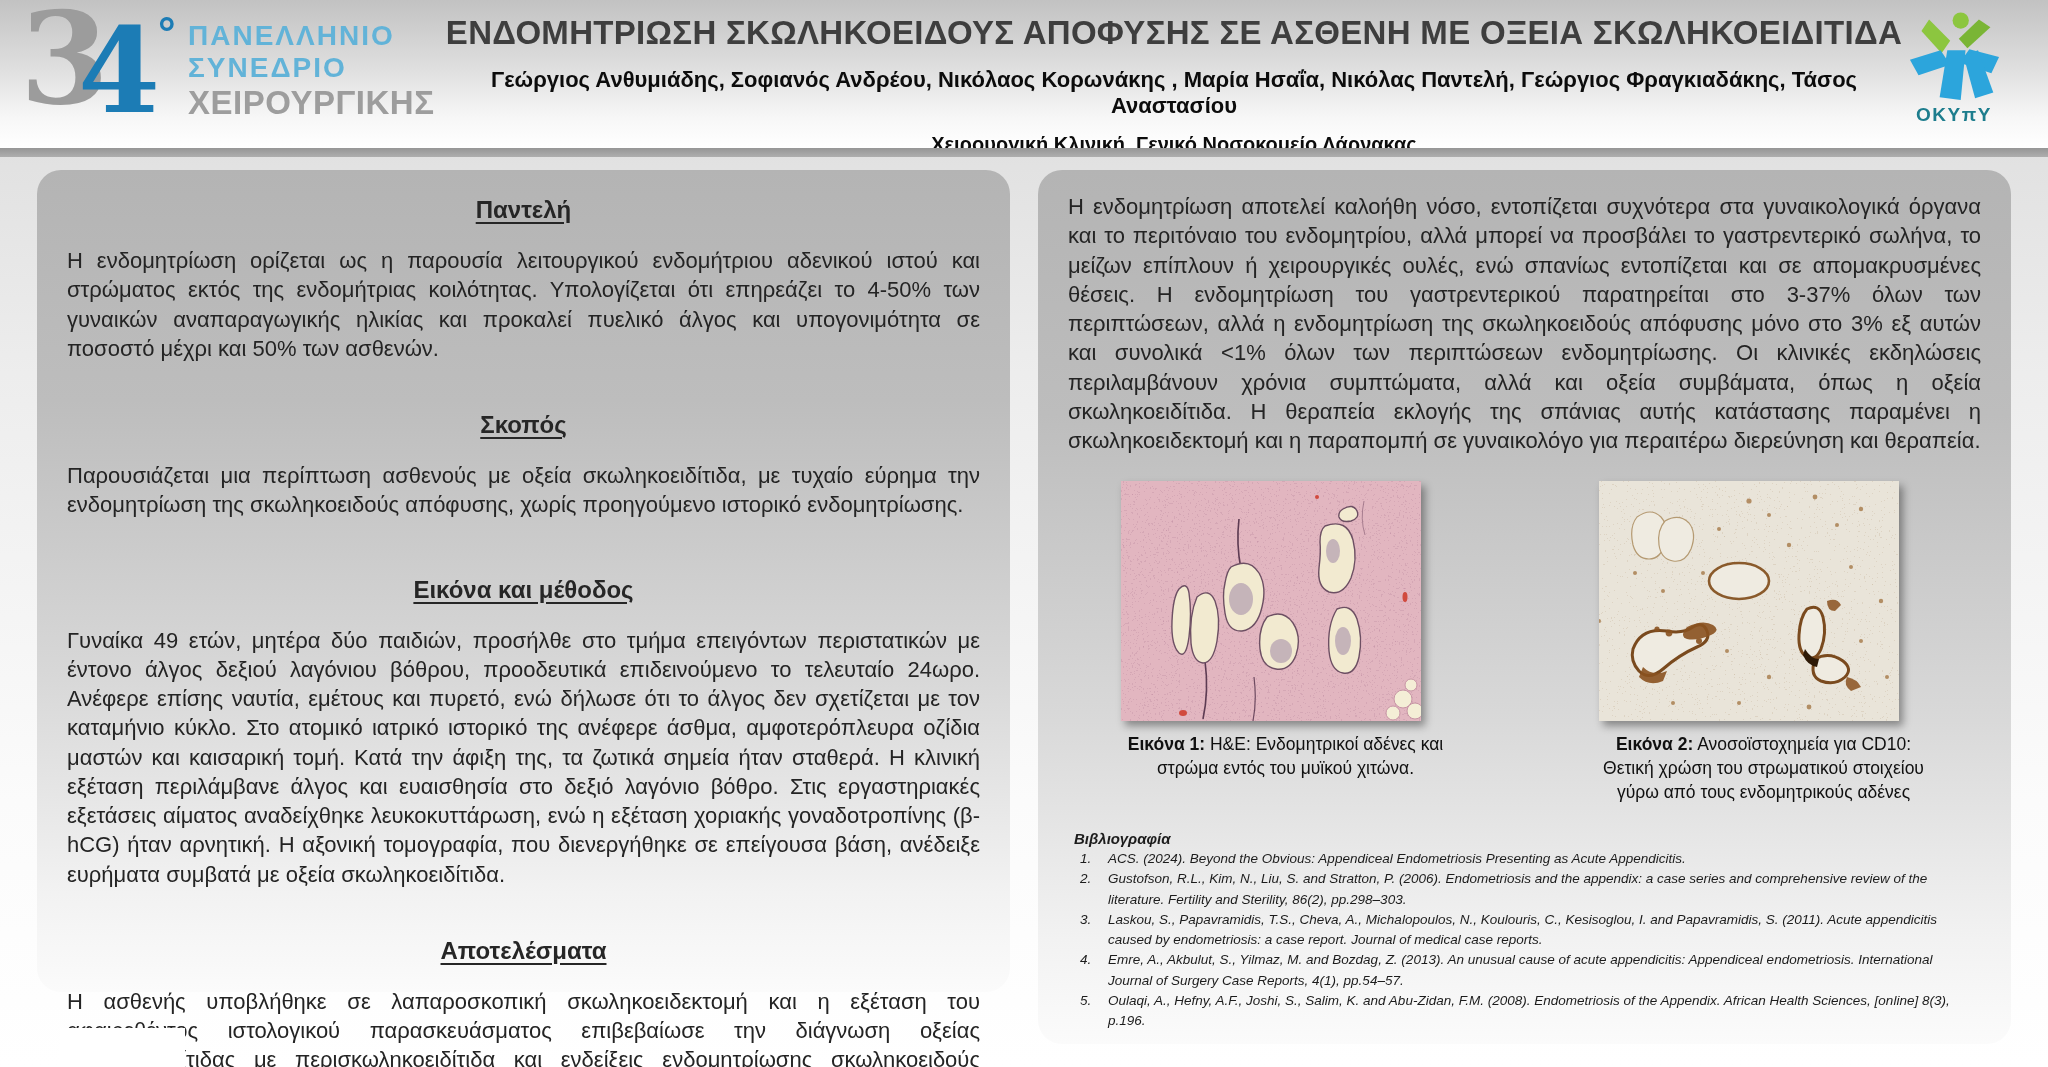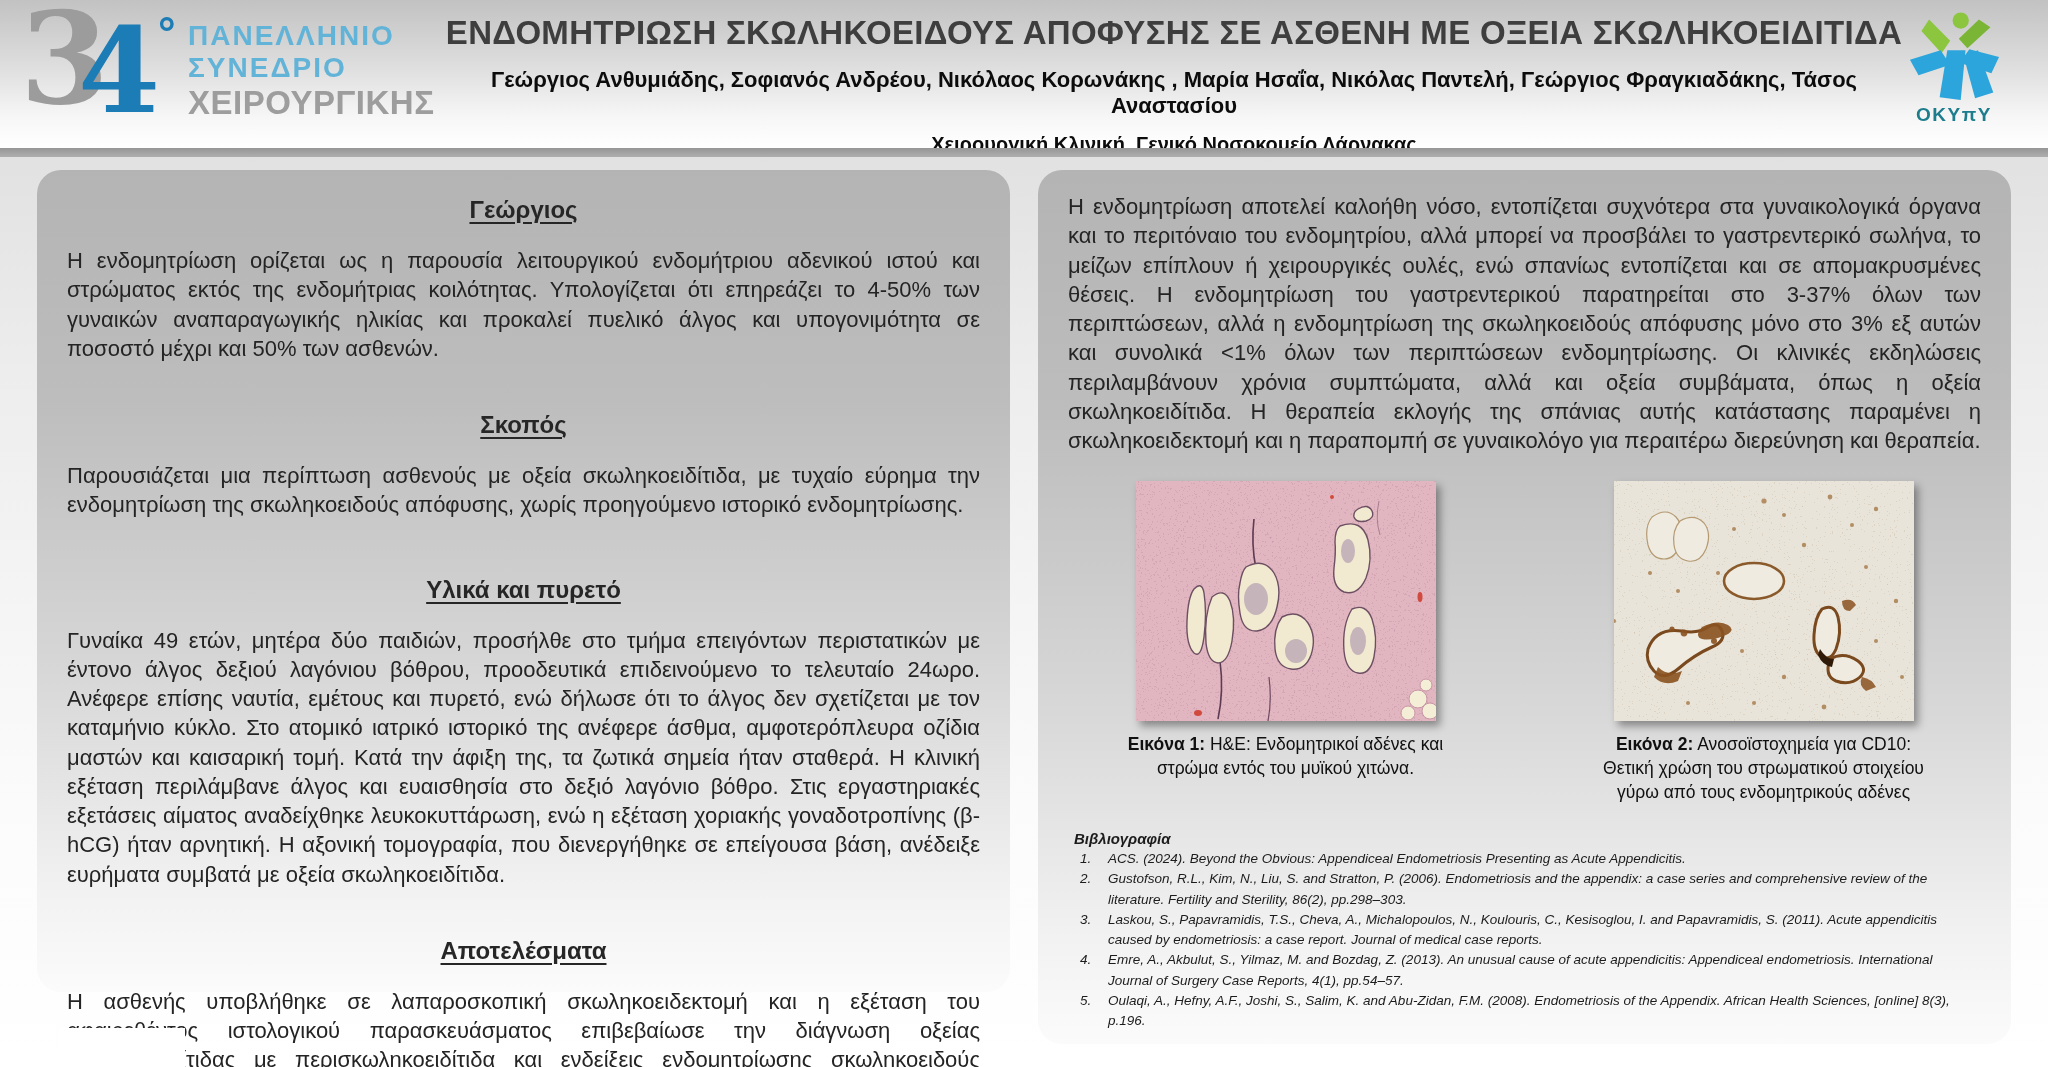--- a/index.html
+++ b/index.html
@@ -87,21 +87,21 @@
   .panel-left .h4{ margin-top:48px; }
   .panel-left .b4{ margin-top:22px; }
 
   .panel-right .h1{ padding-top:26px; }
   .panel-right .b1{ margin-top:22px; }
 
   
   .figures-row{
     margin-top:26px; display:flex; justify-content:center; gap:148px;
   }
-  .figure{ width:330px; display:flex; flex-direction:column; align-items:center; }
+  .figure{ width:330px; display:flex; flex-direction:column; }
   .figure .img-wrap{
     width:300px; height:240px; box-shadow:4px 5px 8px rgba(0,0,0,0.38);
     background:#fff;
   }
   .figure .img-wrap svg{ display:block; }
   .fig-caption{
     margin-top:12px; font-size:17.5px; color:#101010; text-align:center; line-height:1.35;
     width:330px;
   }
   .fig-caption .cap-label{ font-weight:bold; }
@@ -160,27 +160,27 @@
         <polygon points="97,49 66,41 56,55 89,66" fill="#2ca5dc"></polygon>
         <polygon points="43,42 62,42 57,94 35,91" fill="#2ca5dc"></polygon>
         <polygon points="60,48 75,42 91,86 72,92" fill="#2ca5dc"></polygon>
       </svg>
       <div class="org-name">ΟΚΥπΥ</div>
     </div>
   </div>
   <div class="header-divider"></div>
 
   <div class="panel panel-left">
-    <div class="sec-heading h1">Γεώργιος</div>
+    <div class="sec-heading h1">Παντελή</div>
     <div class="sec-body b1">Η ενδομητρίωση ορίζεται ως η παρουσία λειτουργικού ενδομήτριου αδενικού ιστού και στρώματος εκτός της ενδομήτριας κοιλότητας. Υπολογίζεται ότι επηρεάζει το 4-50% των γυναικών αναπαραγωγικής ηλικίας και προκαλεί πυελικό άλγος και υπογονιμότητα σε ποσοστό μέχρι και 50% των ασθενών.</div>
 
     <div class="sec-heading h2">Σκοπός</div>
     <div class="sec-body b2">Παρουσιάζεται μια περίπτωση ασθενούς με οξεία σκωληκοειδίτιδα, με τυχαίο εύρημα την ενδομητρίωση της σκωληκοειδούς απόφυσης, χωρίς προηγούμενο ιστορικό ενδομητρίωσης.</div>
 
-    <div class="sec-heading h3">Υλικά και πυρετό</div>
+    <div class="sec-heading h3">Εικόνα και μέθοδος</div>
     <div class="sec-body b3">Γυναίκα 49 ετών, μητέρα δύο παιδιών, προσήλθε στο τμήμα επειγόντων περιστατικών με έντονο άλγος δεξιού λαγόνιου βόθρου, προοδευτικά επιδεινούμενο το τελευταίο 24ωρο. Ανέφερε επίσης ναυτία, εμέτους και πυρετό, ενώ δήλωσε ότι το άλγος δεν σχετίζεται με τον καταμήνιο κύκλο. Στο ατομικό ιατρικό ιστορικό της ανέφερε άσθμα, αμφοτερόπλευρα οζίδια μαστών και καισαρική τομή. Κατά την άφιξη της, τα ζωτικά σημεία ήταν σταθερά. Η κλινική εξέταση περιλάμβανε άλγος και ευαισθησία στο δεξιό λαγόνιο βόθρο. Στις εργαστηριακές εξετάσεις αίματος αναδείχθηκε λευκοκυττάρωση, ενώ η εξέταση χοριακής γοναδοτροπίνης (β-hCG) ήταν αρνητική. Η αξονική τομογραφία, που διενεργήθηκε σε επείγουσα βάση, ανέδειξε ευρήματα συμβατά με οξεία σκωληκοειδίτιδα.</div>
 
     <div class="sec-heading h4">Αποτελέσματα</div>
     <div class="sec-body b4">Η ασθενής υποβλήθηκε σε λαπαροσκοπική σκωληκοειδεκτομή και η εξέταση του αφαιρεθέντος ιστολογικού παρασκευάσματος  επιβεβαίωσε την διάγνωση οξείας σκωληκοειδίτιδας με περισκωληκοειδίτιδα  και ενδείξεις ενδομητρίωσης σκωληκοειδούς απόφυσης.</div>
   </div>
 
   <div class="panel panel-right">
     <div class="sec-body b1">Η ενδομητρίωση αποτελεί καλοήθη νόσο, εντοπίζεται συχνότερα στα γυναικολογικά όργανα και το περιτόναιο του ενδομητρίου, αλλά μπορεί να προσβάλει το γαστρεντερικό σωλήνα, το μείζων επίπλουν ή χειρουργικές ουλές, ενώ σπανίως εντοπίζεται  και σε απομακρυσμένες θέσεις. Η ενδομητρίωση του γαστρεντερικού παρατηρείται στο 3-37% όλων των περιπτώσεων, αλλά η ενδομητρίωση της σκωληκοειδούς απόφυσης μόνο στο 3% εξ αυτών και συνολικά &lt;1% όλων των περιπτώσεων ενδομητρίωσης. Οι κλινικές εκδηλώσεις περιλαμβάνουν χρόνια συμπτώματα, αλλά και οξεία συμβάματα, όπως η οξεία σκωληκοειδίτιδα. Η θεραπεία εκλογής της σπάνιας αυτής κατάστασης παραμένει η σκωληκοειδεκτομή και η παραπομπή σε γυναικολόγο για περαιτέρω διερεύνηση και θεραπεία.</div>
 
     <div class="figures-row">

